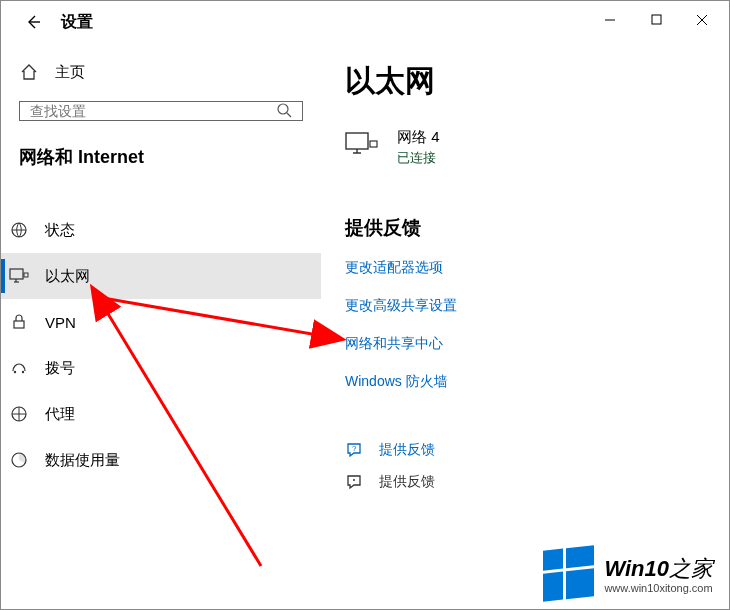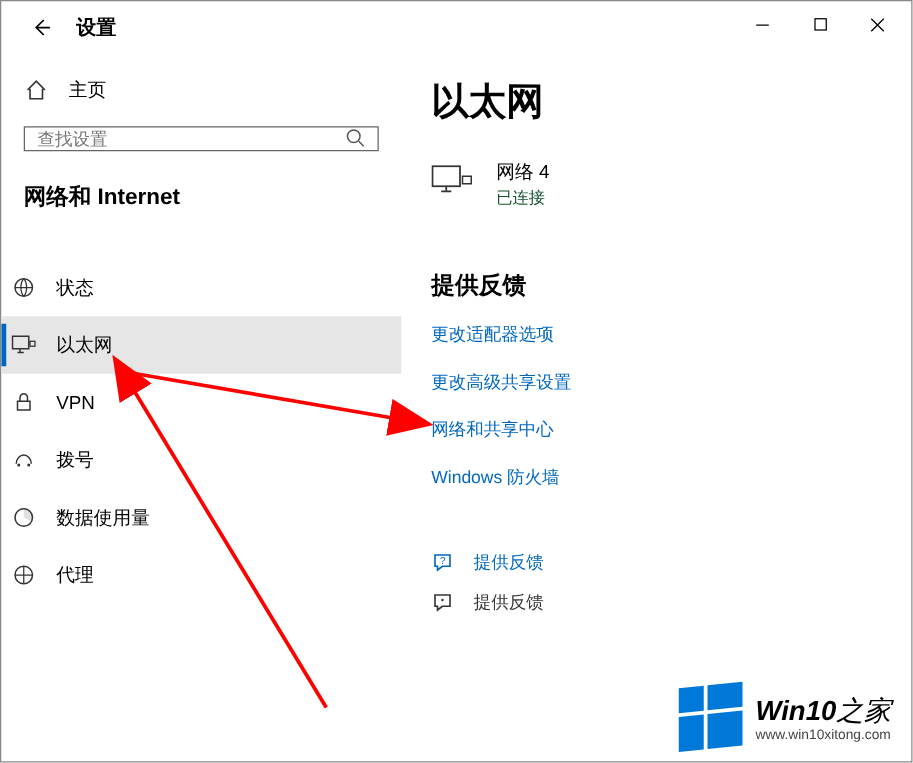--- a/index.html
+++ b/index.html
@@ -253,34 +253,34 @@
             <circle cx="13" cy="13" r="1.2" fill="#333"></circle>
           </svg>
       </span>
       <span>拨号</span>
     </div>
 
     <div class="nav-item">
       <span class="nav-icon">
         <svg width="18" height="18" viewBox="0 0 18 18">
             <circle cx="9" cy="9" r="7" stroke="#333" stroke-width="1.2" fill="none"></circle>
+            <path d="M2 9 H16 M9 2 V16" stroke="#333" stroke-width="1"></path>
+          </svg>
+      </span>
+      <span>代理</span>
+    </div>
+
+    <div class="nav-item">
+      <span class="nav-icon">
+        <svg width="18" height="18" viewBox="0 0 18 18">
+            <circle cx="9" cy="9" r="7" stroke="#333" stroke-width="1.2" fill="none"></circle>
             <path d="M9 2 A7 7 0 0 1 15 12 L9 9 Z" fill="#333" opacity="0.15"></path>
           </svg>
       </span>
       <span>数据使用量</span>
-    </div>
-
-    <div class="nav-item">
-      <span class="nav-icon">
-        <svg width="18" height="18" viewBox="0 0 18 18">
-            <circle cx="9" cy="9" r="7" stroke="#333" stroke-width="1.2" fill="none"></circle>
-            <path d="M2 9 H16 M9 2 V16" stroke="#333" stroke-width="1"></path>
-          </svg>
-      </span>
-      <span>代理</span>
     </div>
   </div>
 
   <div class="content">
     <h1>以太网</h1>
 
     <div class="net-row">
       <span class="net-icon">
         <svg width="34" height="30" viewBox="0 0 34 30">
             <rect x="1" y="2" width="22" height="16" stroke="#333" stroke-width="1.4" fill="none"></rect>

